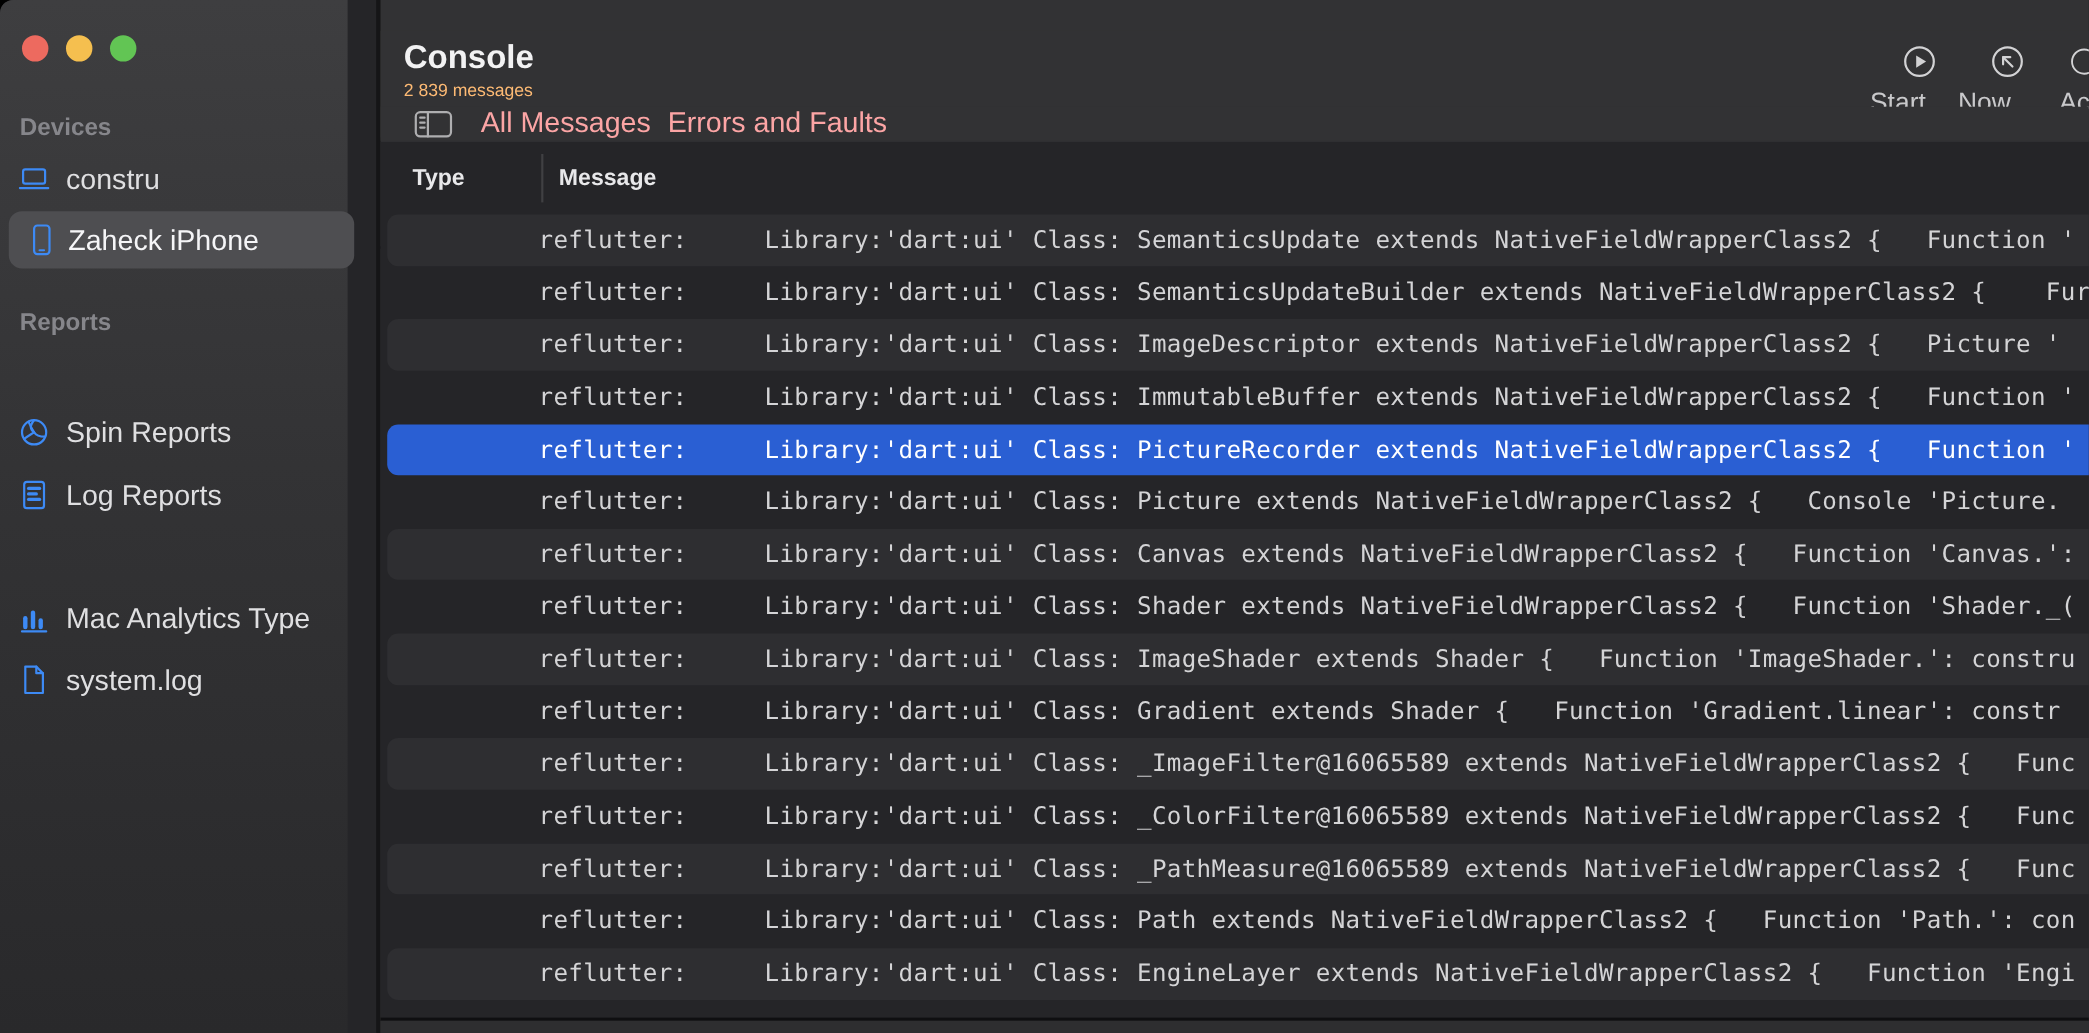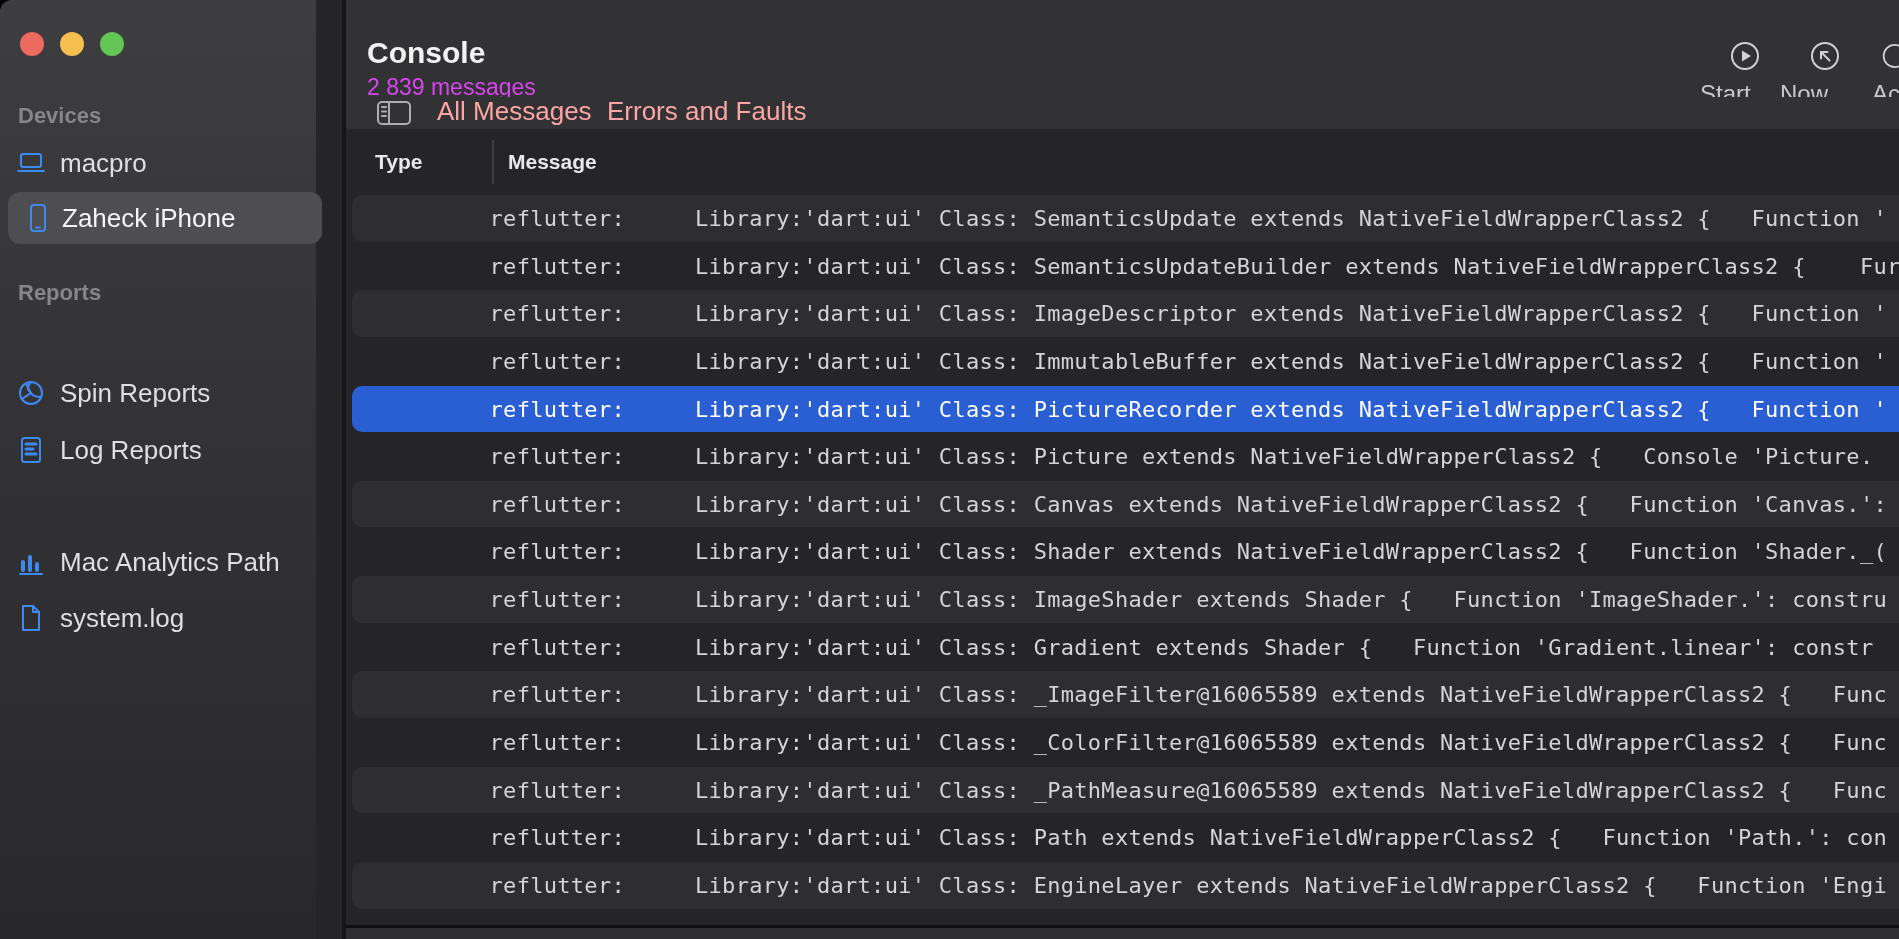--- a/index.html
+++ b/index.html
@@ -32,21 +32,21 @@
   .side-item.selected .s-label{left:54px;color:#f5f5f7;}
   .sidebar svg{stroke:var(--accent-blue);fill:none;stroke-width:2;stroke-linecap:round;stroke-linejoin:round;}
 
   
   .v-divider{position:absolute;left:342px;top:0;width:4px;height:939px;background:#151517;}
 
   
   .main{position:absolute;left:346px;top:0;right:0;height:939px;background:var(--header-bg);}
   .hdr{position:absolute;left:0;top:0;right:0;height:97px;background:var(--header-bg);margin-top:28px;}
   .hdr-title{position:absolute;left:21px;top:8px;font-size:30px;font-weight:700;color:#f2f2f3;}
-  .hdr-sub{position:absolute;left:21px;top:46px;font-size:23px;color:#d946ef;}
+  .hdr-sub{position:absolute;left:21px;top:46px;font-size:16px;color:#fdba74;}
   .hdr-rule{position:absolute;left:14px;right:0;top:96px;height:1px;background:#48484a;}
   .action{position:absolute;top:12px;width:90px;text-align:left;color:#c9c9cb;}
   .action .a-icon{display:flex;justify-content:center;height:32px;}
   .action .a-label{display:block;margin-top:8px;font-size:24px;}
   .action svg{stroke:#d2d2d4;fill:none;stroke-width:2;stroke-linecap:round;stroke-linejoin:round;}
   .act-start{left:1354px;}
   .act-now{left:1434px;}
   .act-clip{left:1524px;width:40px;overflow:hidden;text-align:left;}
   .act-clip .a-icon{justify-content:flex-start;padding-left:6px;}
   .act-clip .a-label{padding-left:2px;}
@@ -95,21 +95,21 @@
 
     <div class="side-section" style="top:103px">Devices</div>
 
     <div class="side-item" style="top:141px">
       <span class="s-icon">
         <svg width="28" height="24" viewBox="0 0 28 24">
             <rect x="4" y="3" width="20" height="13" rx="2"></rect>
             <path d="M1 20 h26"></path>
           </svg>
       </span>
-      <span class="s-label">macpro</span>
+      <span class="s-label">constru</span>
     </div>
 
     <div class="side-item selected" style="top:192px">
       <span class="s-icon">
         <svg width="20" height="30" viewBox="0 0 20 30">
             <rect x="3" y="2" width="14" height="26" rx="3"></rect>
             <path d="M8 24.5 h4"></path>
           </svg>
       </span>
       <span class="s-label">Zaheck iPhone</span>
@@ -146,21 +146,21 @@
 
     <div class="side-item" style="top:540px">
       <span class="s-icon">
         <svg width="28" height="28" viewBox="0 0 28 28">
           <path d="M6 22 v-8" stroke-width="4"></path>
             <path d="M13 22 v-13" stroke-width="4"></path>
             <path d="M20 22 v-6" stroke-width="4"></path>
             <path d="M3 26 h22" stroke-width="2"></path>
           </svg>
       </span>
-      <span class="s-label">Mac Analytics Path</span>
+      <span class="s-label">Mac Analytics Type</span>
     </div>
 
     <div class="side-item" style="top:596px">
       <span class="s-icon">
         <svg width="24" height="28" viewBox="0 0 24 28">
             <path d="M4 2 h10 l6 6 v18 h-16 Z"></path>
             <path d="M14 2 v6 h6"></path>
           </svg>
       </span>
       <span class="s-label">system.log</span>
@@ -237,21 +237,21 @@
             <span class="msg">Library:'dart:ui' Class: SemanticsUpdate extends NativeFieldWrapperClass2 {   Function '</span>
           </div>
         <div class="row">
             <div class="stripe"></div>
             <span class="proc">reflutter:</span>
             <span class="msg">Library:'dart:ui' Class: SemanticsUpdateBuilder extends NativeFieldWrapperClass2 {    Fur</span>
           </div>
         <div class="row alt">
             <div class="stripe"></div>
             <span class="proc">reflutter:</span>
-            <span class="msg">Library:'dart:ui' Class: ImageDescriptor extends NativeFieldWrapperClass2 {   Function '</span>
+            <span class="msg">Library:'dart:ui' Class: ImageDescriptor extends NativeFieldWrapperClass2 {   Picture '</span>
           </div>
         <div class="row">
             <div class="stripe"></div>
             <span class="proc">reflutter:</span>
             <span class="msg">Library:'dart:ui' Class: ImmutableBuffer extends NativeFieldWrapperClass2 {   Function '</span>
           </div>
         <div class="row selected">
             <div class="stripe"></div>
             <span class="proc">reflutter:</span>
             <span class="msg">Library:'dart:ui' Class: PictureRecorder extends NativeFieldWrapperClass2 {   Function '</span>

